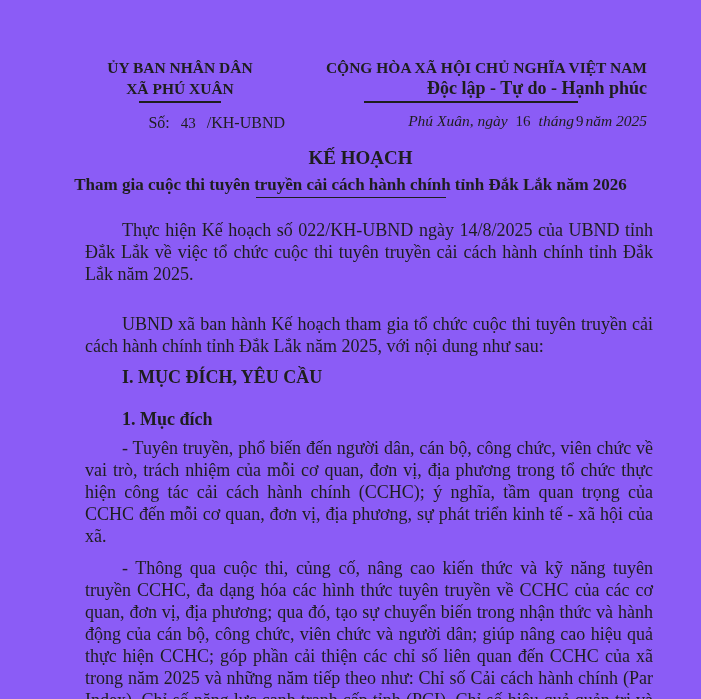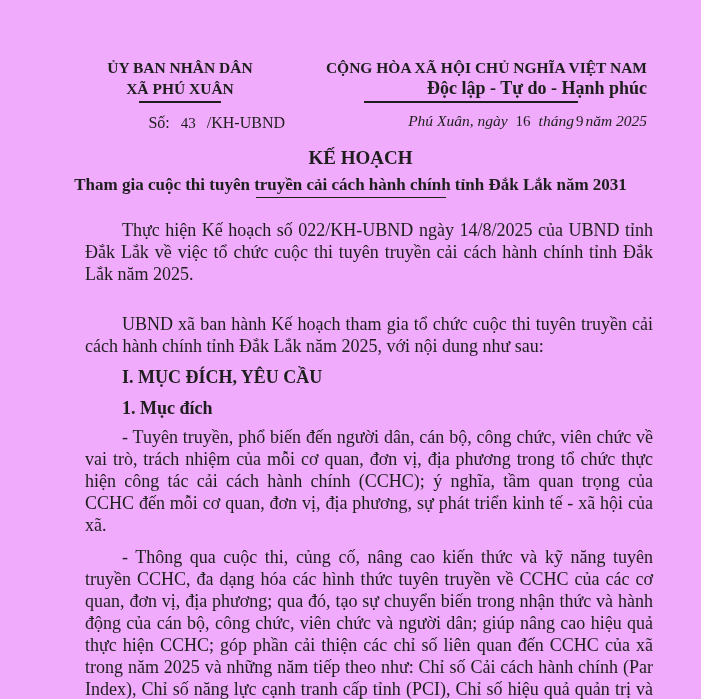--- a/index.html
+++ b/index.html
@@ -2,21 +2,21 @@
 <html><head>
 <meta charset="utf-8">
 <style>
   * { box-sizing: border-box; }
   html, body { margin: 0; padding: 0; background: #ffffff; }
   body {
     width: 701px; height: 699px; overflow: hidden;
     font-family: "Liberation Serif", "DejaVu Serif", serif;
     color: #1e1e1e;
   }
-  .page { position: relative; width: 701px; height: 699px; background: #f0abfc; }
+  .page { position: relative; width: 701px; height: 699px; background: #8b5cf6; }
 
   
   .header { display: flex; padding-top: 57px; }
   .hcol-left  { width: 210px; margin-left: 75px; text-align: center; }
   .hcol-right { width: 352px; margin-left: 10px; text-align: right; }
   .h-bold { font-weight: bold; font-size: 15.5px; line-height: 21px; white-space: nowrap; }
   .h-bold-big { font-weight: bold; font-size: 18px; line-height: 21px; white-space: nowrap; }
   .hline-left  { width: 82px;  border-bottom: 2px solid #1e1e1e; margin: 2px auto 0; }
   .hline-right { width: 214px; border-bottom: 2px solid #1e1e1e; margin: 2px auto 0; }
   .doc-number { margin-top: 11px; font-size: 16px; white-space: nowrap; text-align: right; }
@@ -34,21 +34,21 @@
   
   .body-text {
     margin: 21px 48px 0 85px;
     text-align: justify;
     font-size: 18px; line-height: 22px;
   }
   .para { margin: 0; text-indent: 37px; }
   .b1 { margin-top: 28px; }
   .heading { margin: 0; font-weight: bold; text-indent: 37px; }
   .b2 { margin-top: 9px; }
-  .b3 { margin-top: 9px; }
+  .b3 { margin-top: 20px; }
   .b4 { margin-top: 7px; }
   .b5 { margin-top: 10px; }
 </style>
 </head>
 <body>
 
 <div class="page">
 
   <div class="header">
     <div class="hcol-left">
@@ -65,21 +65,21 @@
       <div class="h-bold-big">Độc lập - Tự do - Hạnh phúc</div>
       <div class="hline-right"></div>
       <div class="date-line">
         <span>Phú Xuân, ngày</span><span class="fill-day">16</span><span>tháng</span><span class="fill-month">9</span><span>năm 2025</span>
       </div>
     </div>
   </div>
 
   <div class="title-block">
     <div class="doc-type">KẾ HOẠCH</div>
-    <div class="doc-subject">Tham gia cuộc thi tuyên truyền cải cách hành chính tỉnh Đắk Lắk năm 2031</div>
+    <div class="doc-subject">Tham gia cuộc thi tuyên truyền cải cách hành chính tỉnh Đắk Lắk năm 2026</div>
     <div class="title-underline"></div>
   </div>
 
   <div class="body-text">
     <p class="para b0">Thực hiện Kế hoạch số 022/KH-UBND ngày 14/8/2025 của UBND tỉnh Đắk Lắk về việc tổ chức cuộc thi tuyên truyền cải cách hành chính tỉnh Đắk Lắk năm 2025.</p>
     <p class="para b1">UBND xã ban hành Kế hoạch tham gia tổ chức cuộc thi tuyên truyền cải cách hành chính tỉnh Đắk Lắk năm 2025, với nội dung như sau:</p>
     <p class="heading b2">I. MỤC ĐÍCH, YÊU CẦU</p>
     <p class="heading b3">1. Mục đích</p>
     <p class="para b4">- Tuyên truyền, phổ biến đến người dân, cán bộ, công chức, viên chức về vai trò, trách nhiệm của mỗi cơ quan, đơn vị, địa phương trong tổ chức thực hiện công tác cải cách hành chính (CCHC); ý nghĩa, tầm quan trọng của CCHC đến mỗi cơ quan, đơn vị, địa phương, sự phát triển kinh tế - xã hội của xã.</p>
     <p class="para b5">- Thông qua cuộc thi, củng cố, nâng cao kiến thức và kỹ năng tuyên truyền CCHC, đa dạng hóa các hình thức tuyên truyền về CCHC của các cơ quan, đơn vị, địa phương; qua đó, tạo sự chuyển biến trong nhận thức và hành động của cán bộ, công chức, viên chức và người dân; giúp nâng cao hiệu quả thực hiện CCHC; góp phần cải thiện các chỉ số liên quan đến CCHC của xã trong năm 2025 và những năm tiếp theo như: Chỉ số Cải cách hành chính (Par Index), Chỉ số năng lực cạnh tranh cấp tỉnh (PCI), Chỉ số hiệu quả quản trị và hành chính công của xã (PAPI) và Chỉ số hài lòng của người dân, tổ chức đối với sự phục vụ của cơ quan hành chính nhà nước (SIPAS).</p>

